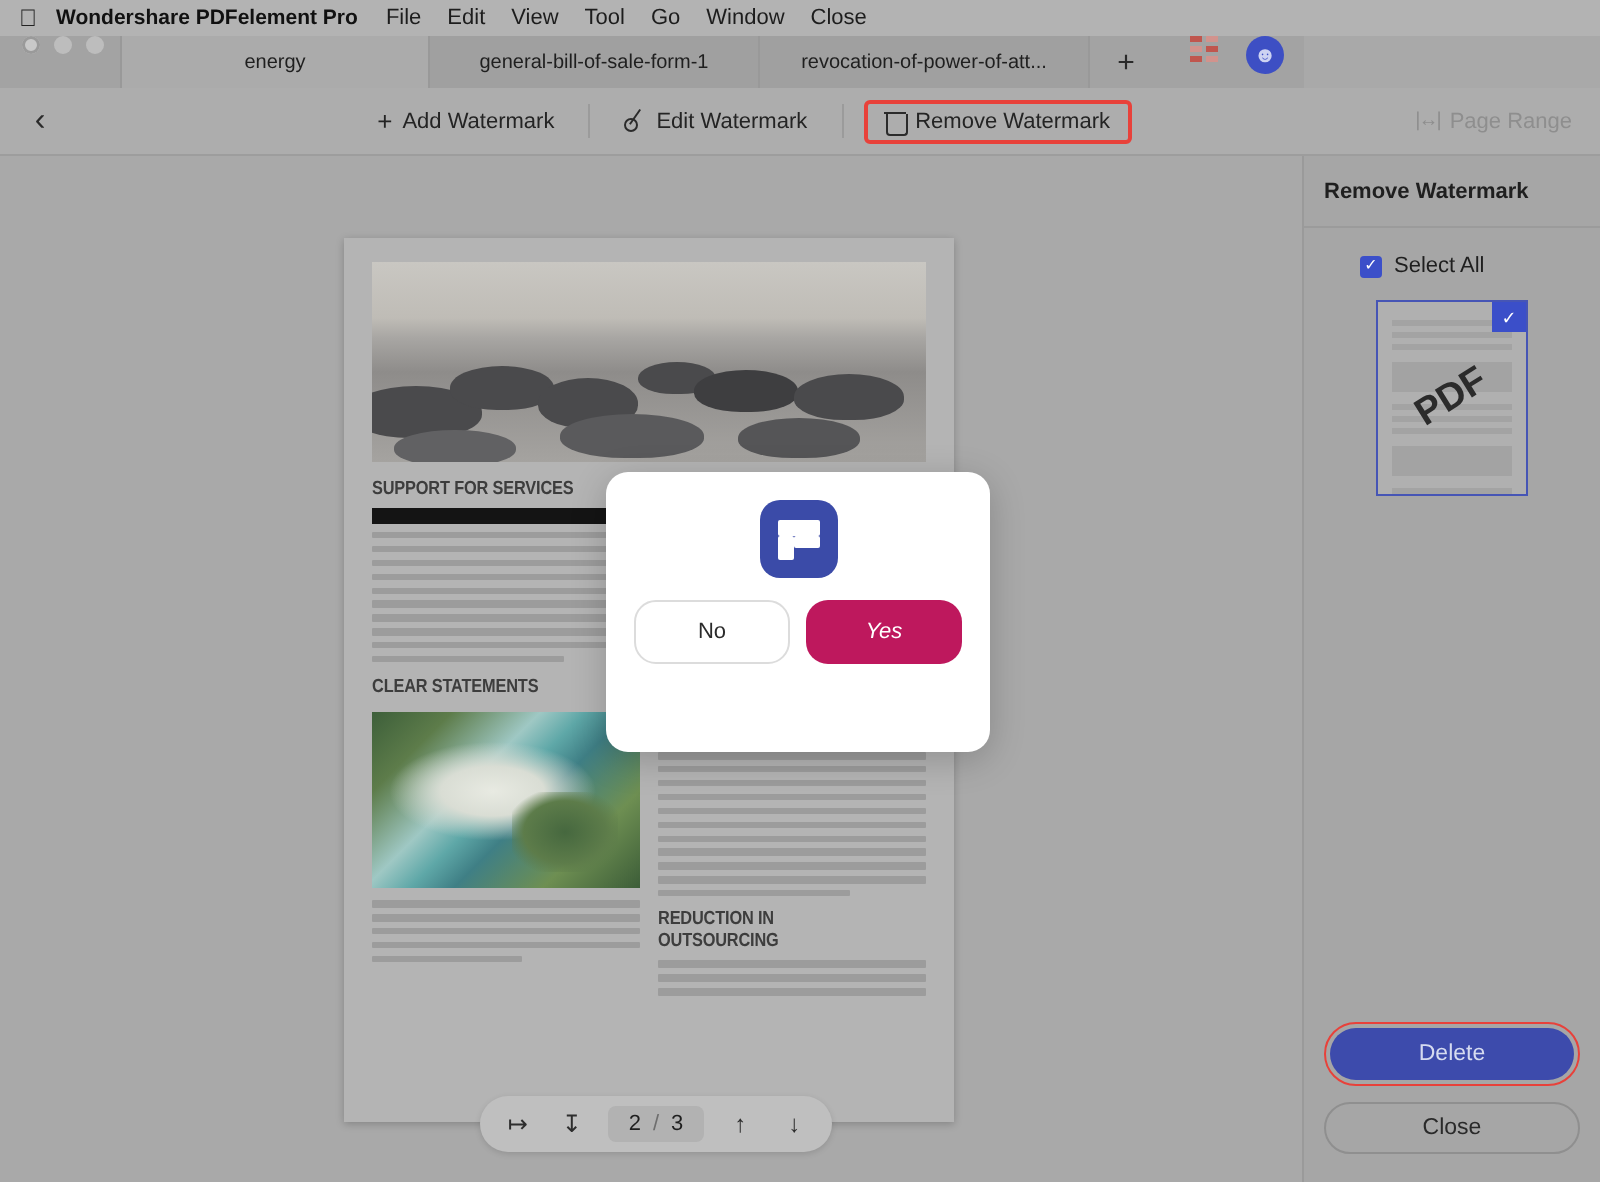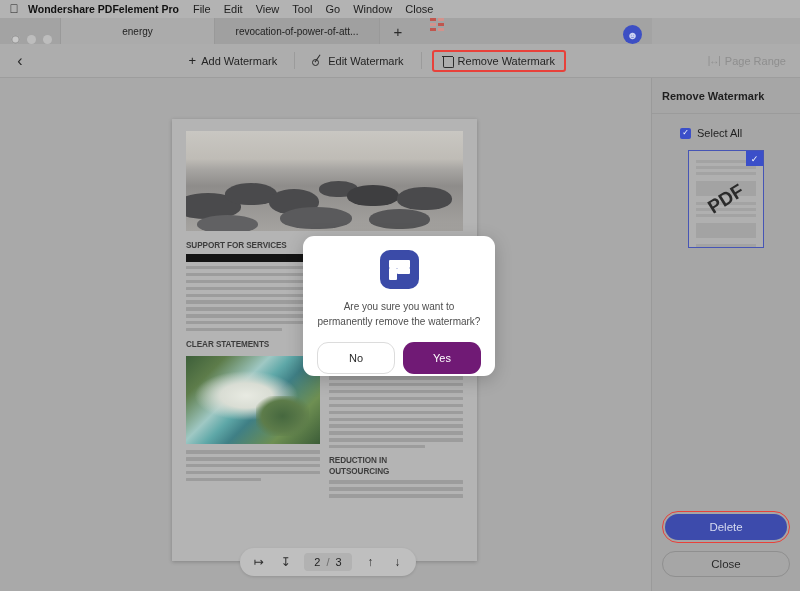--- a/index.html
+++ b/index.html
@@ -43,21 +43,21 @@
     font-size: 11px;
     margin-right: 13px;
     color: #1d1d1d;
   }
 
   
   .tabbar {
     position: absolute; top: 18px; left: 0;
     width: 652px; height: 26px;
     background: #a3a3a3;
-    display: flex; align-items: flex-end;
+    display: flex; align-items: flex-start;
   }
   .traffic {
     display: flex; align-items: center; gap: 7px;
     padding-left: 11px; width: 60px;
   }
   .tl { width: 9px; height: 9px; border-radius: 50%; background: #bdbdbd; }
   .tl.first { background: #c9c9c9; box-shadow: inset 0 0 0 1.5px #9a9a9a; }
   .tabs { display: flex; flex: 1; height: 26px; align-items: stretch; }
   .tab {
     display: flex; align-items: center; justify-content: center;
@@ -330,21 +330,21 @@
     display: flex; gap: 8px; padding: 0 14px; width: 100%;
     justify-content: center;
   }
   .mbtn {
     width: 78px; height: 32px; border-radius: 11px;
     display: flex; align-items: center; justify-content: center;
     font-size: 11px; cursor: pointer;
     font-family: "Liberation Sans", sans-serif;
   }
   .mbtn-no { background: #fff; border: 1px solid #dcdcdc; color: #2b2b2b; }
-  .mbtn-yes { background: #701a75; border: none; color: #fff; }
+  .mbtn-yes { background: #be185d; border: none; color: #fff; font-style: italic; }
 </style>
 </head>
 <body>
 
 <div id="app">
 
   <div class="menubar">
     <div class="apple-logo"></div>
     <div class="menu-app-name">Wondershare PDFelement Pro</div>
     <div class="menu-item">File</div>
@@ -357,20 +357,21 @@
   </div>
 
   <div class="tabbar">
     <div class="traffic">
       <div class="tl first"></div>
       <div class="tl"></div>
       <div class="tl"></div>
     </div>
     <div class="tabs">
       <div class="tab t1">energy</div>
+      <div class="tab t2">general-bill-of-sale-form-1</div>
       <div class="tab t3">revocation-of-power-of-att...</div>
       <div class="tab-plus">+</div>
       <div class="grid-icon">
         <i></i>
           <i></i>
           <i></i>
           <i></i>
           <i></i>
           <i></i>
       </div>
@@ -522,20 +523,19 @@
       <button class="btn btn-close">Close</button>
     </div>
   </div>
 
   <div class="modal">
     <div class="logo-sq">
       <div class="lg-top"></div>
       <div class="lg-left"></div>
       <div class="lg-mid"></div>
     </div>
-    <div class="modal-msg">Are you sure you want to permanently remove the watermark?</div>
     <div class="modal-btns">
       <button class="mbtn mbtn-no">No</button>
       <button class="mbtn mbtn-yes">Yes</button>
     </div>
   </div>
 
 </div>
 
 </body></html>

